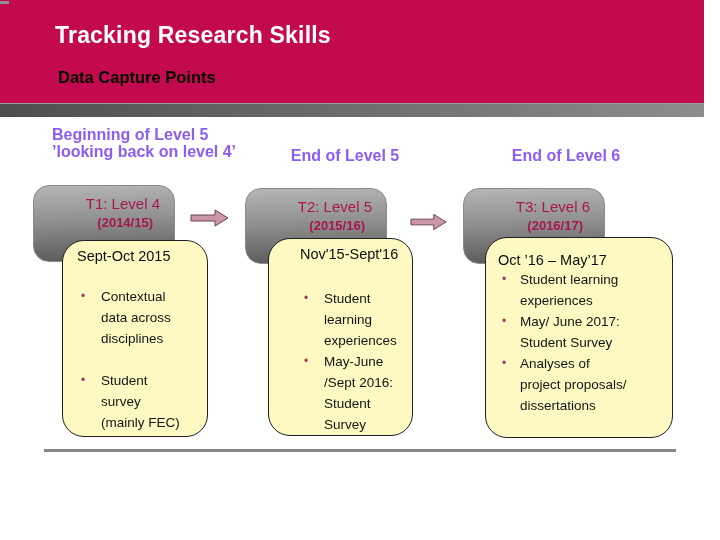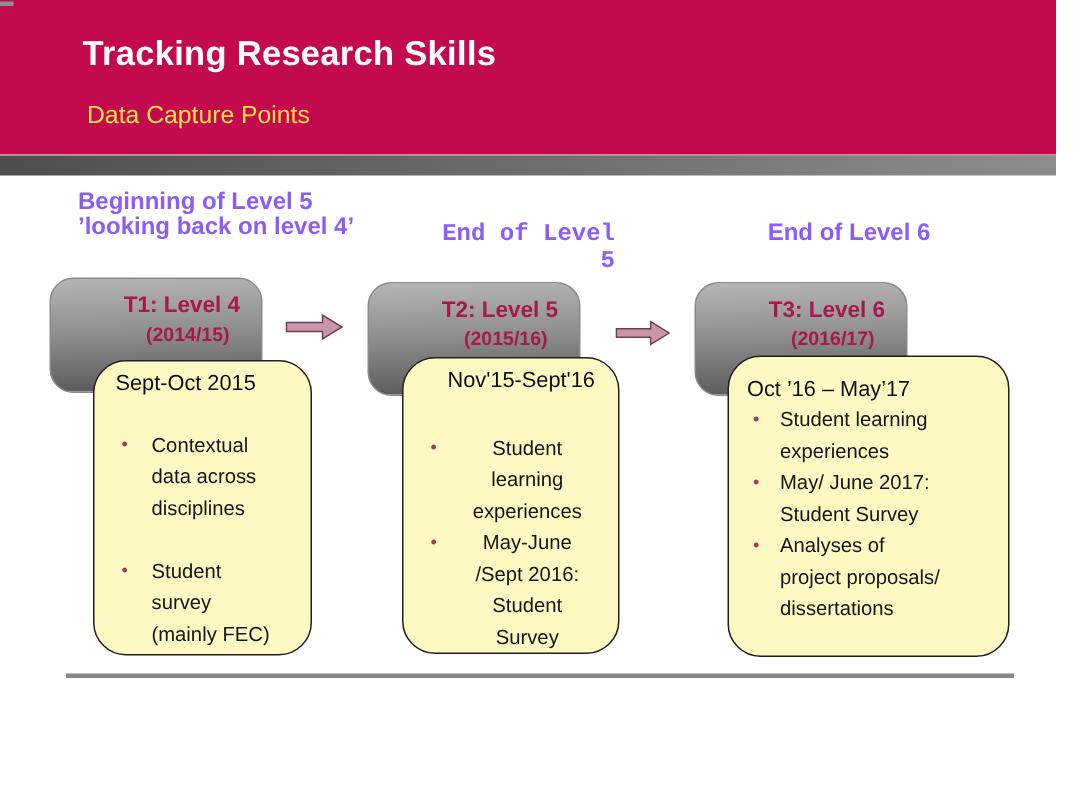--- a/index.html
+++ b/index.html
@@ -13,56 +13,56 @@
     background:#C40A4F;
   }
   .corner-dash {
     position:absolute; left:0; top:1px; width:9px; height:3px; background:#8d9298;
   }
   .title {
     position:absolute; left:55px; top:22px; font-size:23px; font-weight:bold;
     color:#ffffff; letter-spacing:0.2px;
   }
   .subtitle {
-    position:absolute; left:58px; top:68px; font-size:16.5px; font-weight:normal;
-    color:#fde047;
+    position:absolute; left:58px; top:68px; font-size:16.5px; font-weight:bold;
+    color:#000000;
   }
   .graybar {
     position:absolute; left:0; top:103px; width:720px; height:14px;
     background:linear-gradient(to right,#4e4e4e,#8e8e8e);
     border-top:1px solid #9a9a9a; box-sizing:border-box;
   }
   
   .colheader { position:absolute; font-size:16px; font-weight:bold; color:#8b5cf6;margin-left:32px; }
   #colheader1 { left:20px; top:126px; line-height:17px; width:210px; text-align:left; }
-  #colheader2 { left:248px; top:147px; width:130px; text-align:right;font-family:Liberation Mono, monospace; }
+  #colheader2 { left:248px; top:147px; width:130px; text-align:center; }
   #colheader3 { left:469px; top:147px; width:130px; text-align:center; }
   
   .tbox {
     position:absolute; width:142px; height:76px; border-radius:16px;
     background:linear-gradient(178deg,#b5b5b5 0%,#909090 45%,#575757 100%);
     border:1px solid #8a8a8a; box-sizing:border-box;
     text-align:right; padding:9px 14px 0 0; color:#A8174F; z-index:1;
   }
   #tbox1 { left:33px;  top:185px; height:77px; }
   #tbox2 { left:245px; top:188px; }
   #tbox3 { left:463px; top:188px; }
-  .tbox .l1 { font-size:15px; font-weight:bold; }
+  .tbox .l1 { font-size:15px; font-weight:normal; }
   .tbox .l2 { font-size:13px; font-weight:bold; margin-top:3px; padding-right:7px; }
   
   .arrow { position:absolute; z-index:2; }
   #arrow1 { left:190px; top:208px; }
   #arrow2 { left:410px; top:212px; }
   
   .callout {
     position:absolute; background:#fef9c3; border:1.4px solid #1f1f1f;
     border-radius:22px; box-sizing:border-box; z-index:3; color:#0e0e0e;
   }
   #callout1 { left:62px;  top:240px; width:146px; height:197px; padding:7px 0 0 14px; }
-  #callout2 { left:268px; top:238px; width:145px; height:198px; padding:7px 0 0 14px;text-align:center; }
+  #callout2 { left:268px; top:238px; width:145px; height:198px; padding:7px 0 0 31px; }
   #callout3 { left:485px; top:237px; width:188px; height:201px; padding:14px 0 0 12px; }
   .callout .heading { margin:0; font-size:14.5px; font-weight:normal; color:#0d0d0d; }
   .blist { list-style:none; margin:0; padding:0; }
   .blist li { position:relative; padding-left:24px; font-size:13.5px; line-height:21px; color:#141414; }
   .bmark { position:absolute; left:4px; top:0; color:#9E3A5A; font-size:12px; }
   #callout1 .blist { margin-top:22px; padding-right:22px; }
   #callout1 li + li { margin-top:21px; }
   #callout2 .blist { margin-top:26px; padding-right:16px; }
   #callout3 .blist { margin-top:1px; padding-right:44px; }
   #callout3 .blist li { padding-left:22px; }

